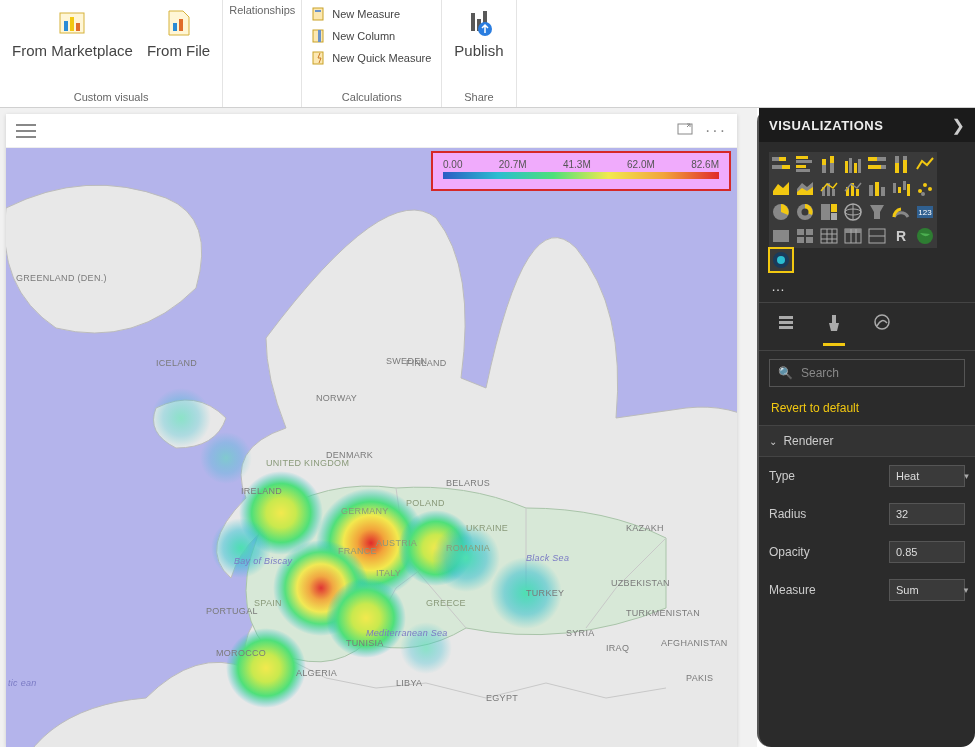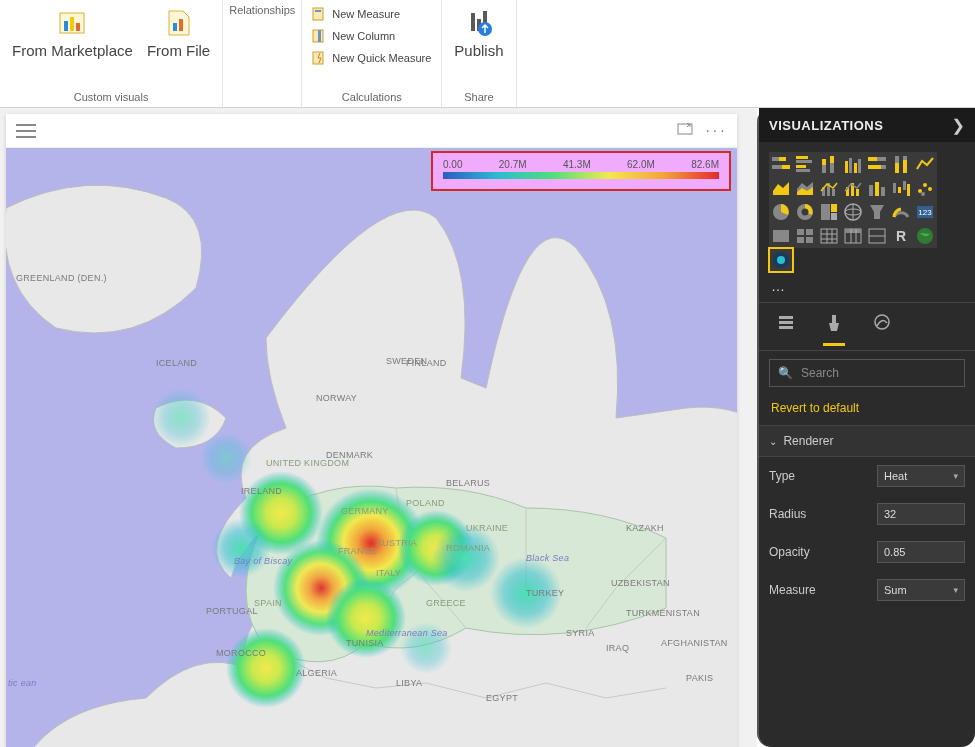--- a/index.html
+++ b/index.html
@@ -47,21 +47,21 @@
   .viz-icon { width: 24px; height: 24px; background: #3a3a3a; display: flex; align-items: center; justify-content: center; cursor: pointer; }
   .viz-icon.selected { outline: 2px solid #f2c811; outline-offset: -1px; }
   .viz-more { padding: 0 12px 8px; color: #ddd; font-size: 14px; letter-spacing: 1px; cursor: pointer; }
   .side-tabs { display: flex; gap: 26px; padding: 6px 16px 4px; border-top: 1px solid #444; border-bottom: 1px solid #444; }
   .side-tab { padding: 4px 2px 8px; cursor: pointer; }
   .side-tab.active { border-bottom: 3px solid #f2c811; }
   .search-row { margin: 8px 10px; border: 1px solid #555; height: 28px; display: flex; align-items: center; padding: 0 8px; color: #888; font-size: 12px; gap: 8px; }
   .revert { color: #f2c811; font-size: 12px; padding: 6px 12px 10px; cursor: pointer; }
   .section-head { font-size: 12px; color: #ccc; padding: 8px 10px; background: #333; border-top: 1px solid #444; border-bottom: 1px solid #444; display: flex; align-items: center; gap: 6px; cursor: pointer; }
   .prop-row { display: flex; align-items: center; justify-content: space-between; padding: 8px 10px; font-size: 12px; color: #ccc; }
-  .prop-row .field { width: 88px; height: 22px; background: #3a3a3a; border: 1px solid #555; color: #ddd; font-size: 11px; display: flex; align-items: center; padding: 0 6px; justify-content: space-between; cursor: pointer; gap: 45px; }
+  .prop-row .field { width: 76px; height: 22px; background: #3a3a3a; border: 1px solid #555; color: #ddd; font-size: 11px; display: flex; align-items: center; padding: 0 6px; justify-content: space-between; cursor: pointer; gap: 45px; }
   .prop-row .field.num { cursor: text; }
   .chev { font-size: 9px; color: #aaa; }
 
 </style>
 </head>
 <body>
 
 <div class="ribbon">
   <div class="ribbon-group">
     <div class="ribbon-group-items">

